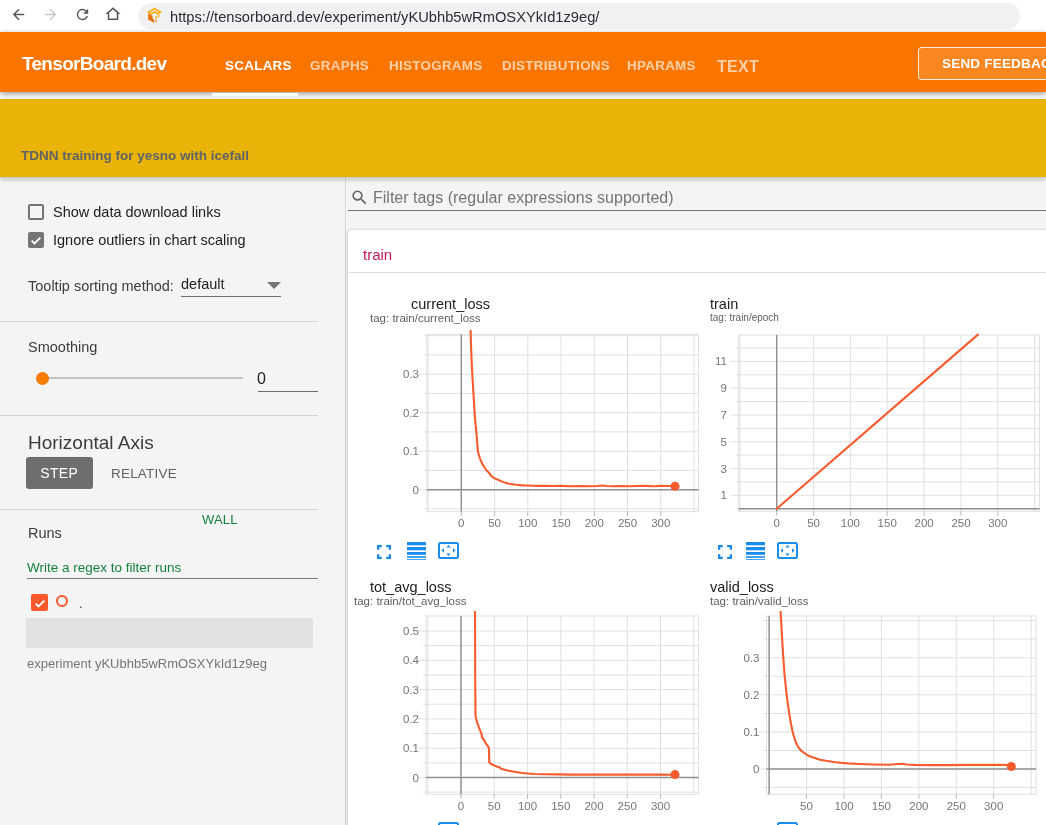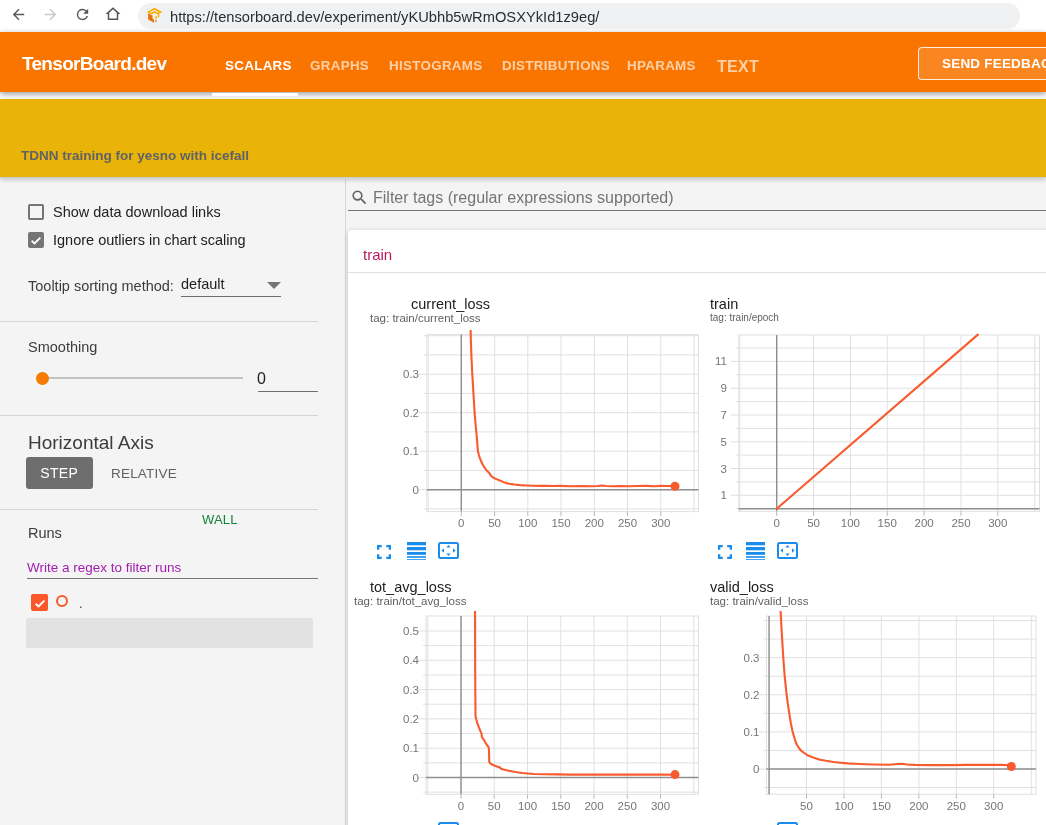--- a/index.html
+++ b/index.html
@@ -82,29 +82,30 @@
 
   <div class="abs" style="left:28px;top:253px;font-size:19px;color:#3c3c3c;">Horizontal Axis</div>
   <div class="abs" style="left:26px;top:278px;width:66.5px;height:32.5px;background:#6e6e6e;border-radius:3px;"></div>
   <div class="abs" style="left:26px;top:278px;width:66.5px;height:32.5px;line-height:32.5px;text-align:center;font-size:14px;color:#fff;letter-spacing:0.3px;">STEP</div>
   <div class="abs" style="left:111px;top:287px;font-size:13.5px;color:#616161;letter-spacing:0.2px;">RELATIVE</div>
   <div class="abs" style="left:202px;top:287px;font-size:13px;color:#15803d;letter-spacing:0.2px;margin-top:46px;">WALL</div>
 
   <div class="abs" style="left:0;top:330.5px;width:318px;height:1px;background:#d5d5d5;"></div>
 
   <div class="abs" style="left:28px;top:346px;font-size:14.5px;color:#3c3c3c;">Runs</div>
-  <div class="abs" style="left:27px;top:381px;font-size:13.5px;color:#a21caf;">Write a regex to filter runs</div>
+  <div class="abs" style="left:27px;top:381px;font-size:13.5px;color:#15803d;">Write a regex to filter runs</div>
   <div class="abs" style="left:27px;top:399px;width:291px;height:1px;background:#777;"></div>
   <div class="abs" style="left:31px;top:415.5px;width:17px;height:17px;border-radius:2px;background:#fa582a;"></div>
   <svg class="abs" style="left:32.5px;top:418px" width="14" height="13" viewBox="0 0 24 24">
       <path fill="none" stroke="#fff" stroke-width="3.4" d="M4 12.5l5.2 5L20 6.5"></path>
     </svg>
   <div class="abs" style="left:55.5px;top:416px;width:12.5px;height:12.5px;border-radius:50%;border:2px solid #fa582a;"></div>
   <div class="abs" style="left:79px;top:417px;font-size:13px;color:#424242;">.</div>
   <div class="abs" style="left:26px;top:439.5px;width:287px;height:30px;background:#e2e2e2;border-radius:2px;"></div>
+  <div class="abs" style="left:27px;top:477px;font-size:13px;color:#757575;">experiment yKUbhb5wRmOSXYkId1z9eg</div>
 </div>
 
 <svg class="abs" style="left:350px;top:188px" width="19" height="19" viewBox="0 0 24 24">
   <path fill="#616161" d="M15.5 14h-.79l-.28-.27A6.47 6.47 0 0 0 16 9.5 6.5 6.5 0 1 0 9.5 16c1.61 0 3.09-.59 4.23-1.57l.27.28v.79l5 4.99L20.49 19l-4.99-5zm-6 0C7.01 14 5 11.99 5 9.5S7.01 5 9.5 5 14 7.01 14 9.5 11.99 14 9.5 14z"></path>
   </svg>
 <div class="abs" style="left:373px;top:189px;font-size:16px;color:#757575;">Filter tags (regular expressions supported)</div>
 <div class="abs" style="left:348px;top:210px;width:698px;height:1.2px;background:#737373;"></div>
 
 <div class="abs" style="left:348px;top:229.5px;width:710px;height:610px;background:#fff;border-radius:4px 0 0 0;box-shadow:0 1px 4px rgba(0,0,0,0.25);"></div>
 <div class="abs" style="left:363px;top:245.5px;font-size:15px;color:#be185d;">train</div>

